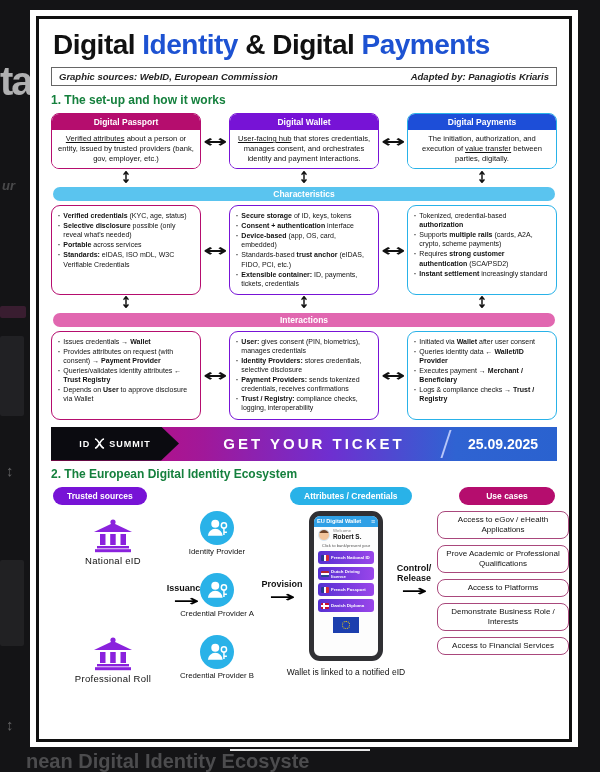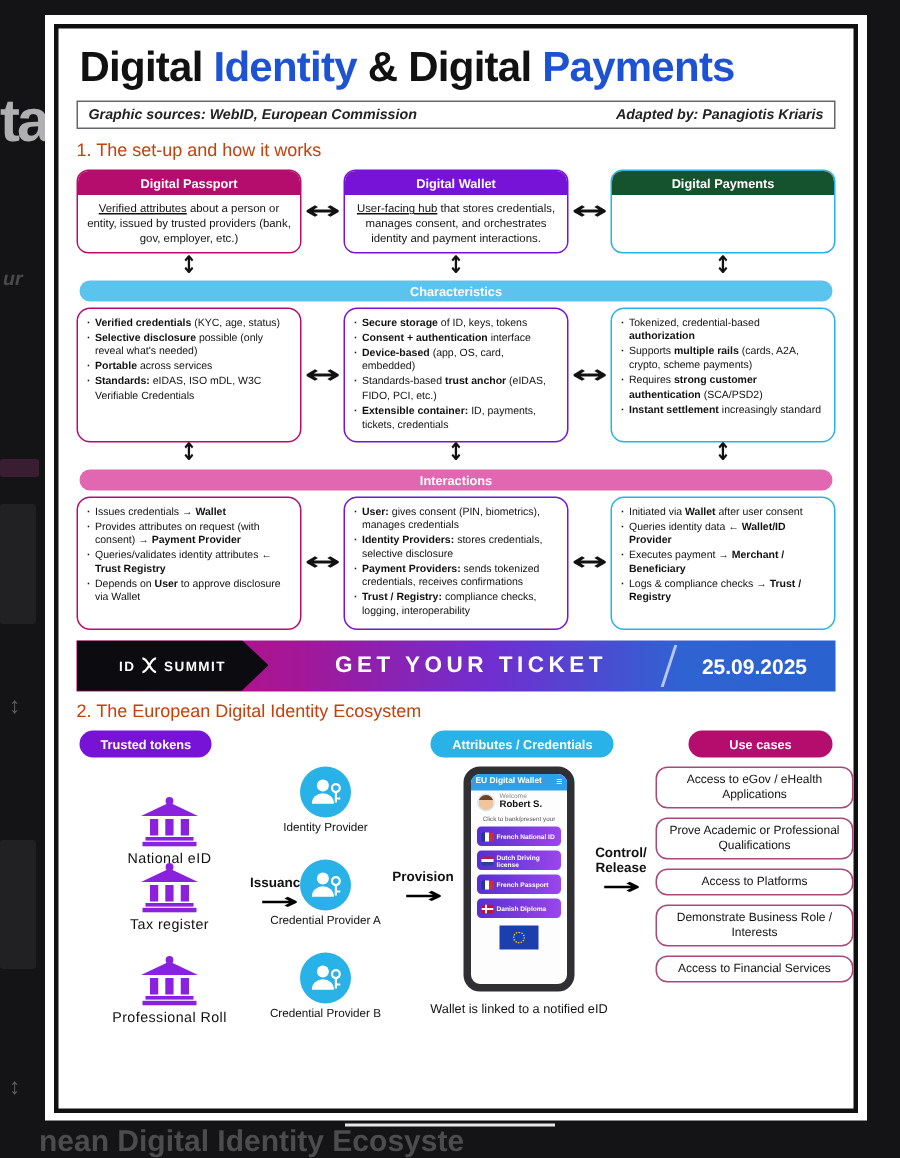--- a/index.html
+++ b/index.html
@@ -21,36 +21,36 @@
 
   
   .poster{position:absolute;left:30px;top:10px;width:548px;height:738px;background:#fff;padding:6px;}
   .poster-inner{width:100%;height:100%;border:3px solid #101010;padding:8px 12px 6px 12px;overflow:hidden;}
 
   h1.title{margin:2px 0 6px 2px;font-size:28px;letter-spacing:-.5px;font-weight:700;color:#111;}
   h1.title .blue{color:#1d52d2;}
 
   .srcbar{display:flex;justify-content:space-between;border:1px solid #666;padding:3px 7px;font-size:9.5px;font-style:italic;font-weight:700;color:#222;margin-bottom:7px;}
 
-  .sec-title{font-size:12px;font-weight:400;color:#c2410c;margin:2px 0 6px 0;}
+  .sec-title{font-size:12px;font-weight:700;color:#15803d;margin:2px 0 6px 0;}
 
   .grid3{display:grid;grid-template-columns:150px 28px 150px 28px 150px;justify-content:center;column-gap:0;}
   .acol{display:flex;align-items:center;justify-content:center;}
   .ar{font-family:"DejaVu Sans",sans-serif;font-weight:700;color:#111;}
   .ar-h{font-size:17px;transform:scaleX(1.7);}
   .ar-v{font-size:13px;transform:scaleY(1.25);line-height:1;}
   .varrows{display:grid;grid-template-columns:150px 28px 150px 28px 150px;justify-content:center;height:16px;}
   .varrows .ar-v{justify-self:center;align-self:center;}
 
   .defbox{border-radius:8px;overflow:hidden;display:flex;flex-direction:column;border:1.5px solid;}
   .defbox .dhead{color:#fff;font-weight:700;font-size:8.5px;text-align:center;padding:3px 2px;}
   .defbox .dbody{background:#fff;font-size:7.6px;line-height:1.32;text-align:center;padding:4px 5px;color:#111;flex:1;}
   .c-mag{border-color:#b50d6e;} .c-mag .dhead{background:#b50d6e;}
   .c-pur{border-color:#7713d6;} .c-pur .dhead{background:#7713d6;}
-  .c-cyn{border-color:#29b2e8;} .c-cyn .dhead{background:#14532d;}
+  .c-cyn{border-color:#29b2e8;} .c-cyn .dhead{background:#1d4ed8;}
 
   .bar{height:14px;border-radius:7px;display:flex;align-items:center;justify-content:center;color:#fff;font-weight:700;font-size:8.5px;margin:2px 2px;}
   .bar-char{background:#5ac4ef;}
   .bar-int{background:#e167b0;}
 
   .bbox{border:1.5px solid;border-radius:9px;background:#fff;padding:5px 6px;font-size:7px;line-height:1.3;color:#111;}
   .bbox.b-mag{border-color:#b50d6e;} .bbox.b-pur{border-color:#7713d6;} .bbox.b-cyn{border-color:#29b2e8;}
   .bl{display:flex;gap:3px;margin-bottom:1px;}
   .bd{font-weight:700;}
 
@@ -148,20 +148,21 @@
           </div>
         <div class="defbox c-pur">
           <div class="dhead">Digital Wallet</div>
           <div class="dbody"><u>User-facing hub</u> that stores credentials, manages consent, and orchestrates identity and payment interactions.</div>
         </div>
         <div class="acol">
             <span class="ar ar-h">↔</span>
           </div>
         <div class="defbox c-cyn">
           <div class="dhead">Digital Payments</div>
+          <div class="dbody">The initiation, authorization, and execution of <u>value transfer</u> between parties, digitally.</div>
         </div>
       </div>
 
       <div class="varrows">
         <span class="ar ar-v">↕</span>
           <span></span>
         <span class="ar ar-v">↕</span>
           <span></span>
         <span class="ar ar-v">↕</span>
       </div>
@@ -317,54 +318,40 @@
           <span class="lg">SUMMIT</span>
         </div>
         <div class="cta">GET YOUR TICKET</div>
         <div class="chev"></div>
         <div class="date">25.09.2025</div>
       </div>
 
       <div class="sec-title">2. The European Digital Identity Ecosystem</div>
 
       <div class="pills">
-        <span class="pill pill-pur">Trusted tokens</span>
+        <span class="pill pill-pur">Trusted sources</span>
         <span class="pill pill-cyn">Attributes / Credentials</span>
         <span class="pill pill-mag">Use cases</span>
       </div>
 
       <div class="eco">
 
-        <div class="src-item" style="left:2px;top:20px;">
+        <div class="src-item" style="left:2px;top:8px;">
           <svg class="bank-svg" width="42" height="34" viewBox="0 0 42 34">
               <g fill="#8a22dd">
                 <circle cx="21" cy="3" r="2.6"></circle>
                 <polygon points="21,4 40,13 2,13"></polygon>
                 <rect x="8" y="15" width="5.5" height="11"></rect>
                 <rect x="18.2" y="15" width="5.5" height="11"></rect>
                 <rect x="28.5" y="15" width="5.5" height="11"></rect>
                 <rect x="5" y="27" width="32" height="2.4"></rect>
                 <rect x="3" y="30.2" width="36" height="3"></rect>
               </g>
             </svg>
           <span class="src-label">National eID</span>
-        </div>
-        <div class="src-item" style="left:2px;top:64px;">
-          <svg class="bank-svg" width="42" height="34" viewBox="0 0 42 34">
-              <g fill="#8a22dd">
-                <circle cx="21" cy="3" r="2.6"></circle>
-                <polygon points="21,4 40,13 2,13"></polygon>
-                <rect x="8" y="15" width="5.5" height="11"></rect>
-                <rect x="18.2" y="15" width="5.5" height="11"></rect>
-                <rect x="28.5" y="15" width="5.5" height="11"></rect>
-                <rect x="5" y="27" width="32" height="2.4"></rect>
-                <rect x="3" y="30.2" width="36" height="3"></rect>
-              </g>
-            </svg>
-          <span class="src-label">Tax register</span>
         </div>
         <div class="src-item" style="left:2px;top:126px;">
           <svg class="bank-svg" width="42" height="34" viewBox="0 0 42 34">
               <g fill="#8a22dd">
                 <circle cx="21" cy="3" r="2.6"></circle>
                 <polygon points="21,4 40,13 2,13"></polygon>
                 <rect x="8" y="15" width="5.5" height="11"></rect>
                 <rect x="18.2" y="15" width="5.5" height="11"></rect>
                 <rect x="28.5" y="15" width="5.5" height="11"></rect>
                 <rect x="5" y="27" width="32" height="2.4"></rect>

